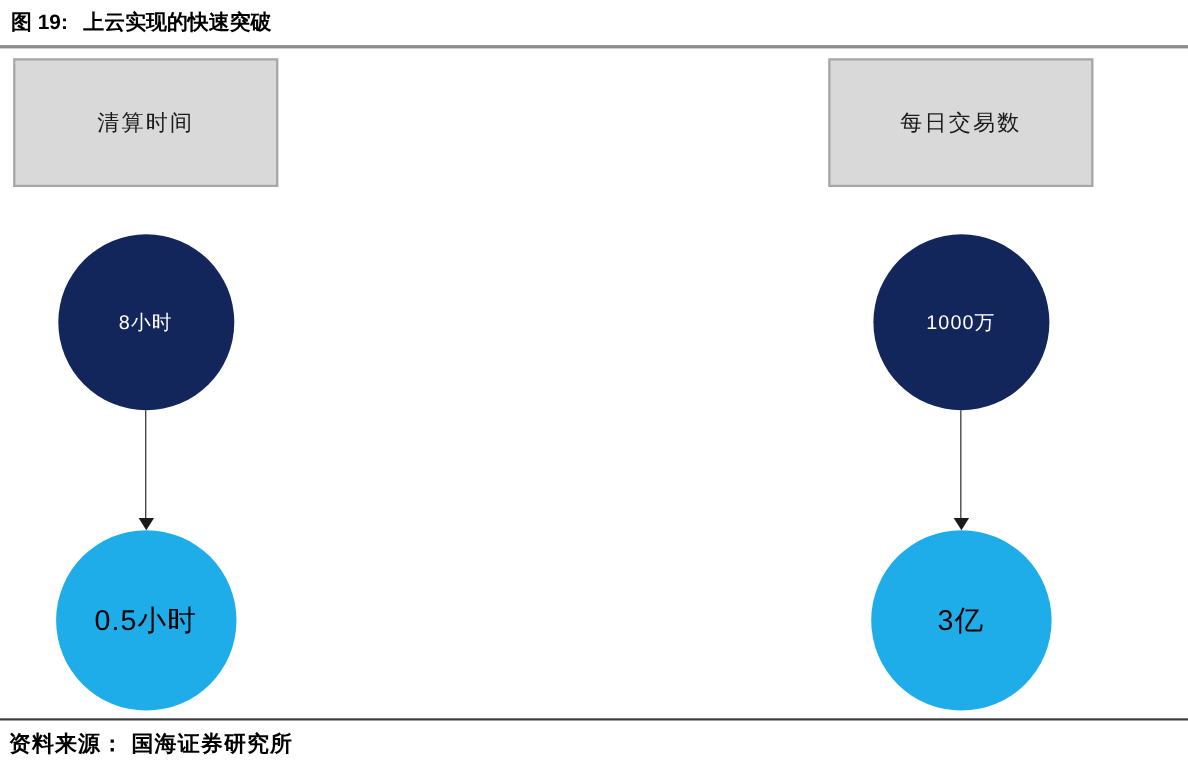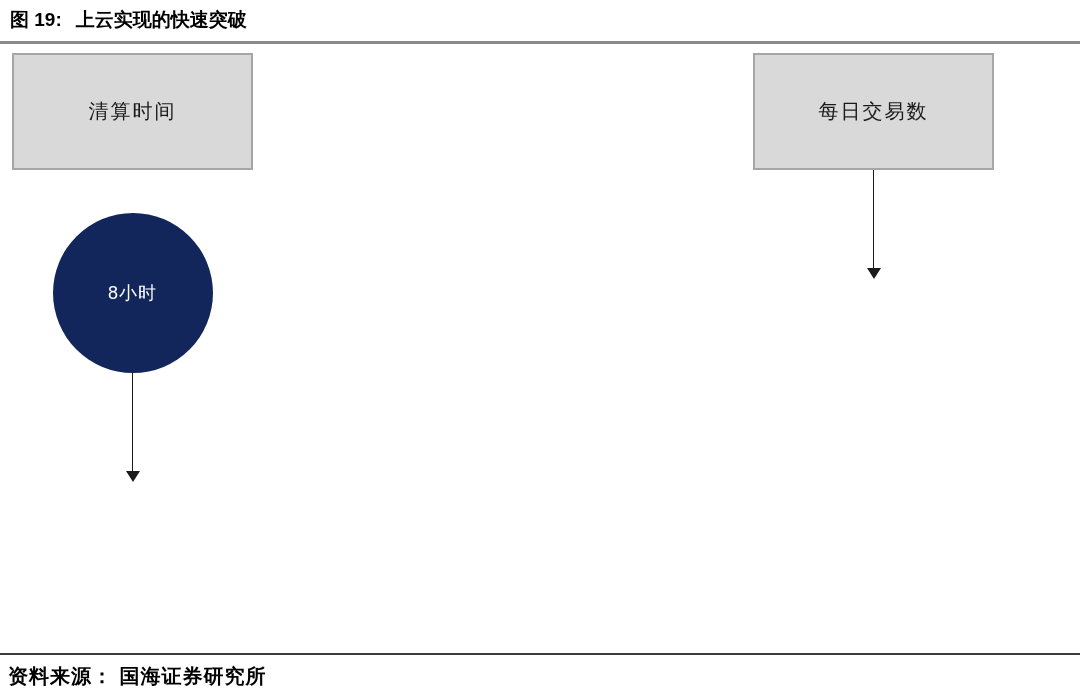--- a/index.html
+++ b/index.html
@@ -137,30 +137,39 @@
     <div class="header-box">
       <span>清算时间</span>
     </div>
     <div class="circle dark">
       <span class="circle-label">8小时</span>
     </div>
     <div class="arrow">
       <div class="arrow-line"></div>
       <div class="arrow-head"></div>
     </div>
+    <div class="circle light">
+      <span class="circle-label">0.5小时</span>
+    </div>
   </div>
 
 
   <div class="column col-3">
     <div class="header-box">
       <span>每日交易数</span>
     </div>
+    <div class="circle dark">
+      <span class="circle-label">1000万</span>
+    </div>
     <div class="arrow">
       <div class="arrow-line"></div>
       <div class="arrow-head"></div>
+    </div>
+    <div class="circle light">
+      <span class="circle-label">3亿</span>
     </div>
   </div>
 
   <div class="footer-rule"></div>
   <div class="footer">
     <span>资料来源： 国海证券研究所</span>
   </div>
 
 </div>
 

